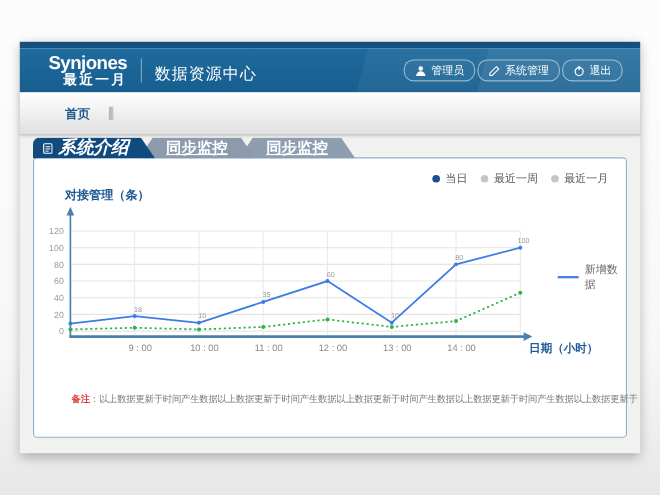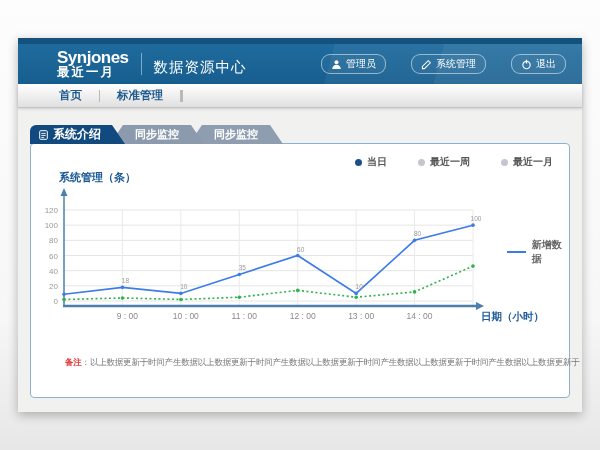--- a/index.html
+++ b/index.html
@@ -18,71 +18,72 @@
   .header {
     height:40px; background:linear-gradient(#1F6B9D,#175E8F);
     position:relative; display:flex; align-items:center; overflow:hidden;
   }
   .header::before {
     content:''; position:absolute; right:0; top:0; width:380px; height:100%;
     background:linear-gradient(105deg, transparent 34%, rgba(255,255,255,.05) 34%,
       rgba(255,255,255,.05) 62%, rgba(255,255,255,.10) 62%);
     pointer-events:none;
   }
-  .brand { margin-left:39px; color:#fff; text-align:left; line-height:1.05; }
+  .brand { margin-left:26px; color:#fff; text-align:right; line-height:1.05; }
   .brand .l1 { font-size:17px; font-weight:bold; letter-spacing:-.5px; }
   .brand .l2 { font-size:12.5px; font-weight:bold; letter-spacing:2px; }
   .brand-sep { width:1px; height:22px; background:rgba(255,255,255,.45); margin:0 12px 0 12px; }
   .app-title { color:#fff; font-size:14.5px; letter-spacing:1px; margin-top:6px; }
-  .header-actions { margin-left:auto; margin-right:16px; display:flex; gap:25px; position:relative; z-index:1; }
+  .header-actions { margin-left:auto; margin-right:16px; display:flex; gap:2px; position:relative; z-index:1; }
   .pill {
     display:flex; align-items:center; gap:4px; color:#fff; font-size:10px;
     border:1px solid rgba(255,255,255,.5); border-radius:9px;
     padding:2px 9px; background:rgba(255,255,255,.04); cursor:pointer;
   }
   .pill svg { display:block; }
   
   .nav {
-    height:24px; background:linear-gradient(#ffffff,#e0e0e0);
+    height:39px; background:linear-gradient(#ffffff,#e0e0e0);
     border-bottom:1px solid #c2c2c2; box-shadow:0 1px 3px rgba(0,0,0,.15);
     display:flex; align-items:center; padding-left:24px; position:relative;
   }
   .nav-item { padding:0 17px; font-size:11.5px; font-weight:bold; color:#1E5A8F; cursor:pointer; }
   .nav-sep { width:1px; height:12px; background:#b9b9b9; }
   
   .tabs { position:absolute; left:12px; top:87px; height:19px; display:flex; }
   .tab {
     height:19px; display:flex; align-items:center; color:#fff; font-weight:bold; cursor:pointer;
   }
   .tab.active {
-    background:#114A7E; font-size:12px; padding:0 24px 0 9px;
+    background:#114A7E; font-size:16px; padding:0 24px 0 9px;
     clip-path:polygon(0 0, calc(100% - 13px) 0, 100% 100%, 0 100%);
-    border-top-left-radius:6px; z-index:3;
+    border-top-left-radius:6px; z-index:3;font-style:italic;
   }
   .tab.inactive {
-    background:#8B9AAC; font-size:11px; padding:0 25px;
+    background:#8B9AAC; font-size:14px; padding:0 25px;
     clip-path:polygon(13px 0, calc(100% - 13px) 0, 100% 100%, 0 100%);
     margin-left:-15px;
+    text-decoration:underline;
   }
   .tab.t2 { z-index:2; } .tab.t3 { z-index:1; background:#8E9DAF; }
   .tab .tab-icon { margin-right:5px; display:flex; }
   
   .panel {
     position:absolute; left:12px; top:105px; width:540px; height:255px;
     background:#fff; border:1px solid #8FB0CE; border-radius:4px;
   }
-  .filters { position:absolute; top:11px; right:16px; display:flex; gap:31px; align-items:center;font-weight:bold; }
+  .filters { position:absolute; top:11px; right:16px; display:flex; gap:12px; align-items:center; }
   .filter { display:flex; gap:5px; align-items:center; font-size:10px; color:#555; cursor:pointer; }
   .dot { width:7px; height:7px; border-radius:50%; }
   .dot.sel { background:#1D4F8C; }
   .dot.unsel { background:#C3C7CD; }
   .y-title { position:absolute; left:28px; top:26px; font-size:11px; font-weight:bold; color:#1D5A96; }
   #chart-svg { position:absolute; left:0; top:40px; }
   .series-legend { position:absolute; left:476px; top:94px; display:flex; flex-direction:column; gap:9px; }
-  .series-item { display:flex; align-items:center; gap:6px; font-size:10px; color:#666; cursor:pointer;font-weight:bold; }
+  .series-item { display:flex; align-items:center; gap:6px; font-size:10px; color:#666; cursor:pointer; }
   .sample { width:20px; height:0; }
   .sample.solid  { border-top:2px solid #3D7BE8; }
   .sample.dotted { border-top:2px dotted #2FB34A; }
   .note { position:absolute; left:34px; top:213px; font-size:8.5px; color:#787878; white-space:nowrap; letter-spacing:-.2px; }
   .note b { color:#E23A3A; font-weight:bold;margin-top:48px; }
 </style>
 </head>
 <body>
 
 <div class="app">
@@ -123,21 +124,20 @@
             </svg>
         </span>
         <span>退出</span>
       </div>
     </div>
   </div>
 
   <div class="nav">
     <div class="nav-item">首页</div>
     <div class="nav-sep"></div>
-    <div class="nav-item">标准管理</div>
     <div class="nav-sep"></div>
     <div class="nav-sep"></div>
     <div class="nav-sep"></div>
   </div>
 
   <div class="tabs">
     <div class="tab active">
       <span class="tab-icon">
         <svg width="9" height="10" viewBox="0 0 9 10">
             <rect x="0.7" y="0.7" width="7.6" height="8.6" rx="1" fill="none" stroke="#fff" stroke-width="1"></rect>
@@ -166,21 +166,21 @@
       <div class="filter">
         <span class="dot unsel"></span>
         <span>最近一周</span>
       </div>
       <div class="filter">
         <span class="dot unsel"></span>
         <span>最近一月</span>
       </div>
     </div>
 
-    <div class="y-title">系统管理（条）</div>
+    <div class="y-title">对接管理（条）</div>
 
     <svg id="chart-svg" width="540" height="142" viewBox="0 0 540 142">
         <line x1="33" y1="117" x2="442" y2="117" stroke="#e5e5e5" stroke-width="1"></line>
         <text x="27" y="120" text-anchor="end" fill="#999" font-size="8">0</text>
         <line x1="33" y1="101.83333333333333" x2="442" y2="101.83333333333333" stroke="#e5e5e5" stroke-width="1"></line>
         <text x="27" y="104.83333333333333" text-anchor="end" fill="#999" font-size="8">20</text>
         <line x1="33" y1="86.66666666666667" x2="442" y2="86.66666666666667" stroke="#e5e5e5" stroke-width="1"></line>
         <text x="27" y="89.66666666666667" text-anchor="end" fill="#999" font-size="8">40</text>
         <line x1="33" y1="71.5" x2="442" y2="71.5" stroke="#e5e5e5" stroke-width="1"></line>
         <text x="27" y="74.5" text-anchor="end" fill="#999" font-size="8">60</text>

